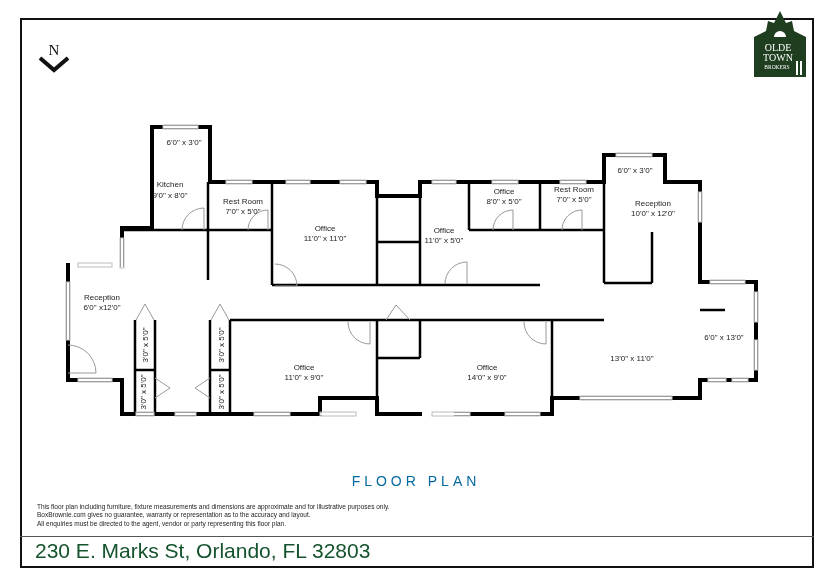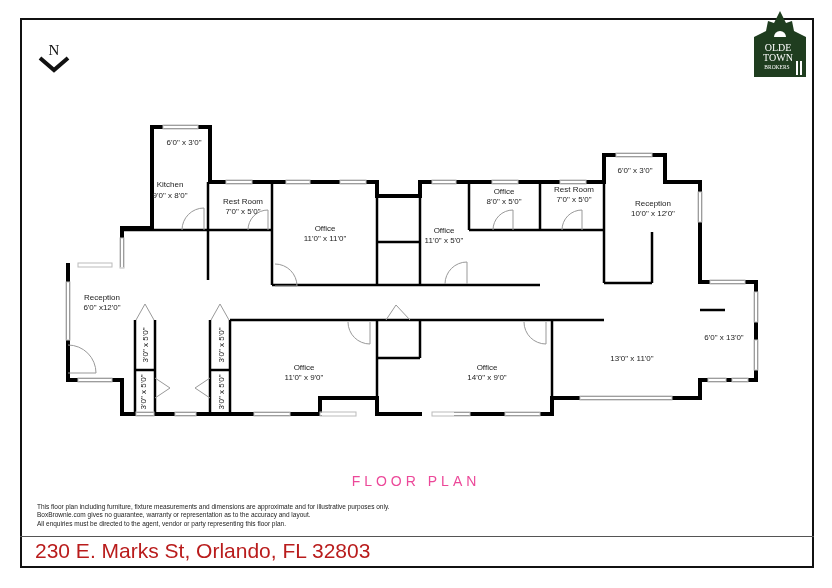--- a/index.html
+++ b/index.html
@@ -1,25 +1,25 @@
 <!DOCTYPE html>
 <html><head>
 <meta charset="utf-8">
 <style>
   html, body { margin: 0; padding: 0; background: #ffffff; }
   body { width: 832px; height: 588px; position: relative; overflow: hidden; font-family: "Liberation Sans", sans-serif; }
   .frame { position: absolute; left: 20px; top: 18px; width: 794px; height: 550px; border: 2px solid #111; box-sizing: border-box; background: #fff; }
   .plan-svg { position: absolute; left: 0; top: 0; }
   .north { position: absolute; left: 34px; top: 40px; width: 40px; height: 40px; }
   .logo { position: absolute; left: 752px; top: 9px; width: 56px; height: 68px; }
-  .plan-title { position: absolute; left: 0; width: 832px; top: 473px; text-align: center; font-size: 14px; letter-spacing: 4px; color: #ec4899; }
+  .plan-title { position: absolute; left: 0; width: 832px; top: 473px; text-align: center; font-size: 14px; letter-spacing: 4px; color: #0369a1; }
   .disclaimer { position: absolute; left: 37px; top: 503px; font-size: 6.5px; line-height: 8.4px; color: #222; }
   .disclaimer div { white-space: nowrap; }
   .divider { position: absolute; left: 20px; top: 536px; width: 794px; height: 1px; background: #555; }
-  .address { position: absolute; left: 35px; top: 539px; font-size: 21px; color: #b91c1c; }
+  .address { position: absolute; left: 35px; top: 539px; font-size: 21px; color: #14532d; }
   .room-label { font-family: "Liberation Sans", sans-serif; font-size: 8px; fill: #222; text-anchor: middle; }
 </style>
 </head>
 <body>
 
 <div class="frame"></div>
 
 <svg class="plan-svg" width="832" height="588" viewBox="0 0 832 588">
   <g stroke="#000" stroke-width="4" fill="none" stroke-linecap="square">
 

